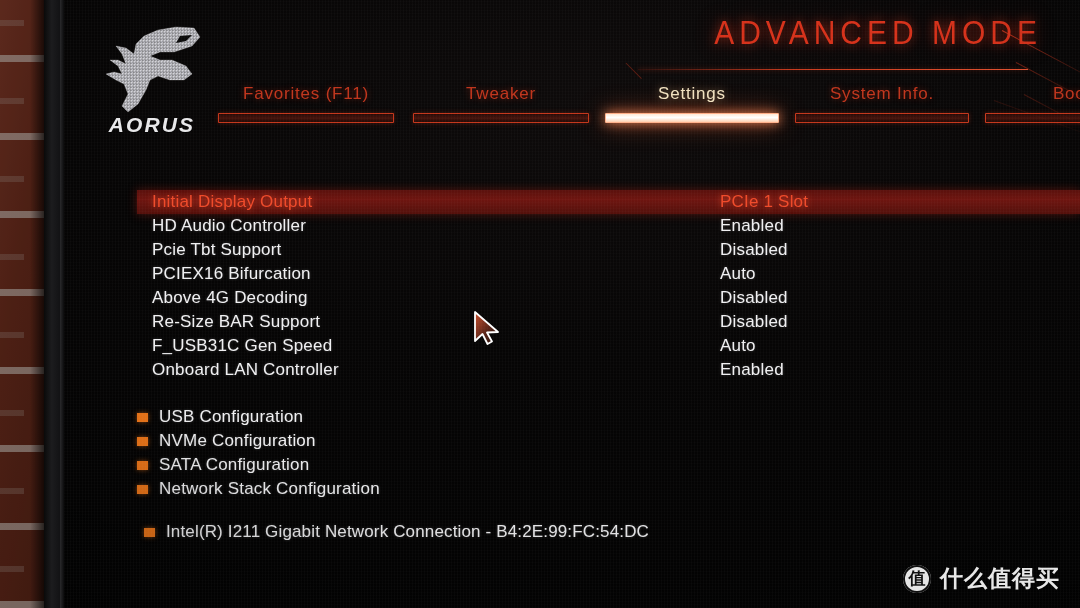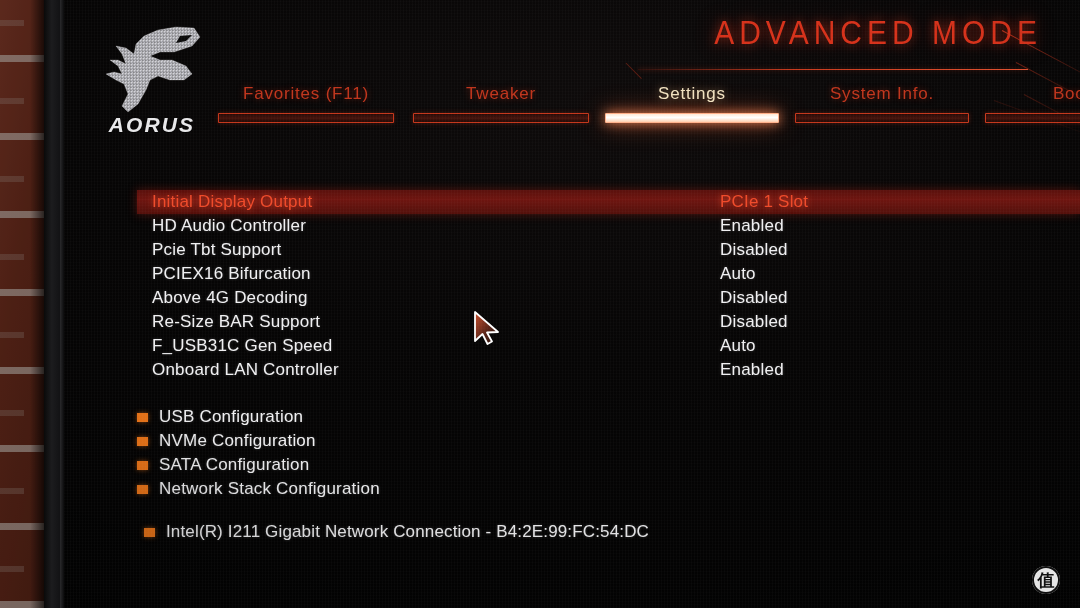--- a/index.html
+++ b/index.html
@@ -416,16 +416,17 @@
           </linearGradient>
         </defs>
         <path d="M3,2 L3,31 L10.5,24 L15.5,34 L20,31.5 L15,22.5 L26,22 Z" fill="url(#curfill)" stroke="#ffffff" stroke-width="1.8" stroke-linejoin="round"></path>
       </svg>
     </div>
 
     <div id="vignette"></div>
 
     <div id="watermark">
       <div id="wm-badge">值</div>
+      <div id="wm-text">什么值得买</div>
     </div>
 
   </div>
 </div>
 
 </body></html>

